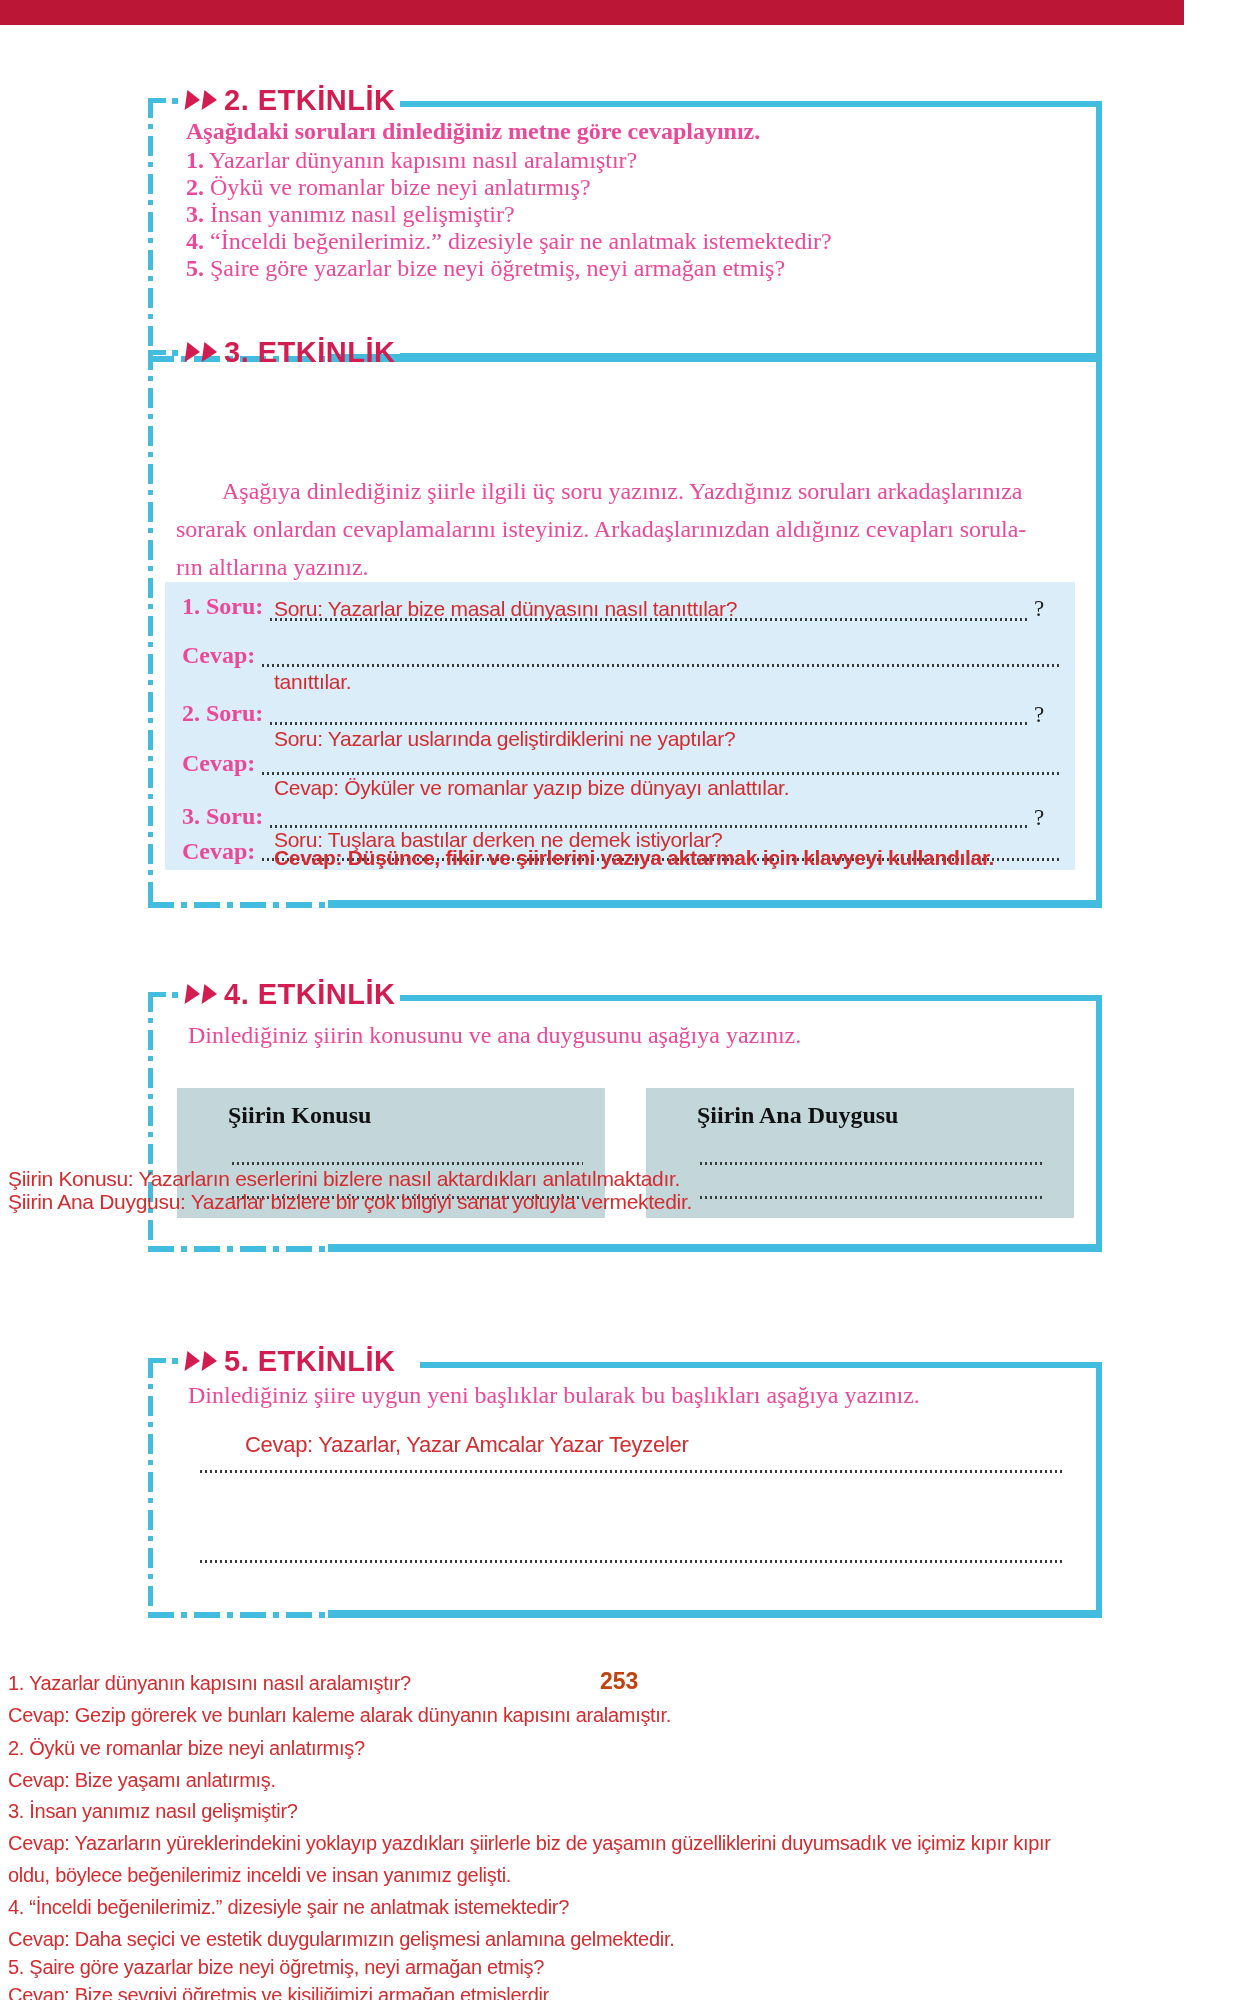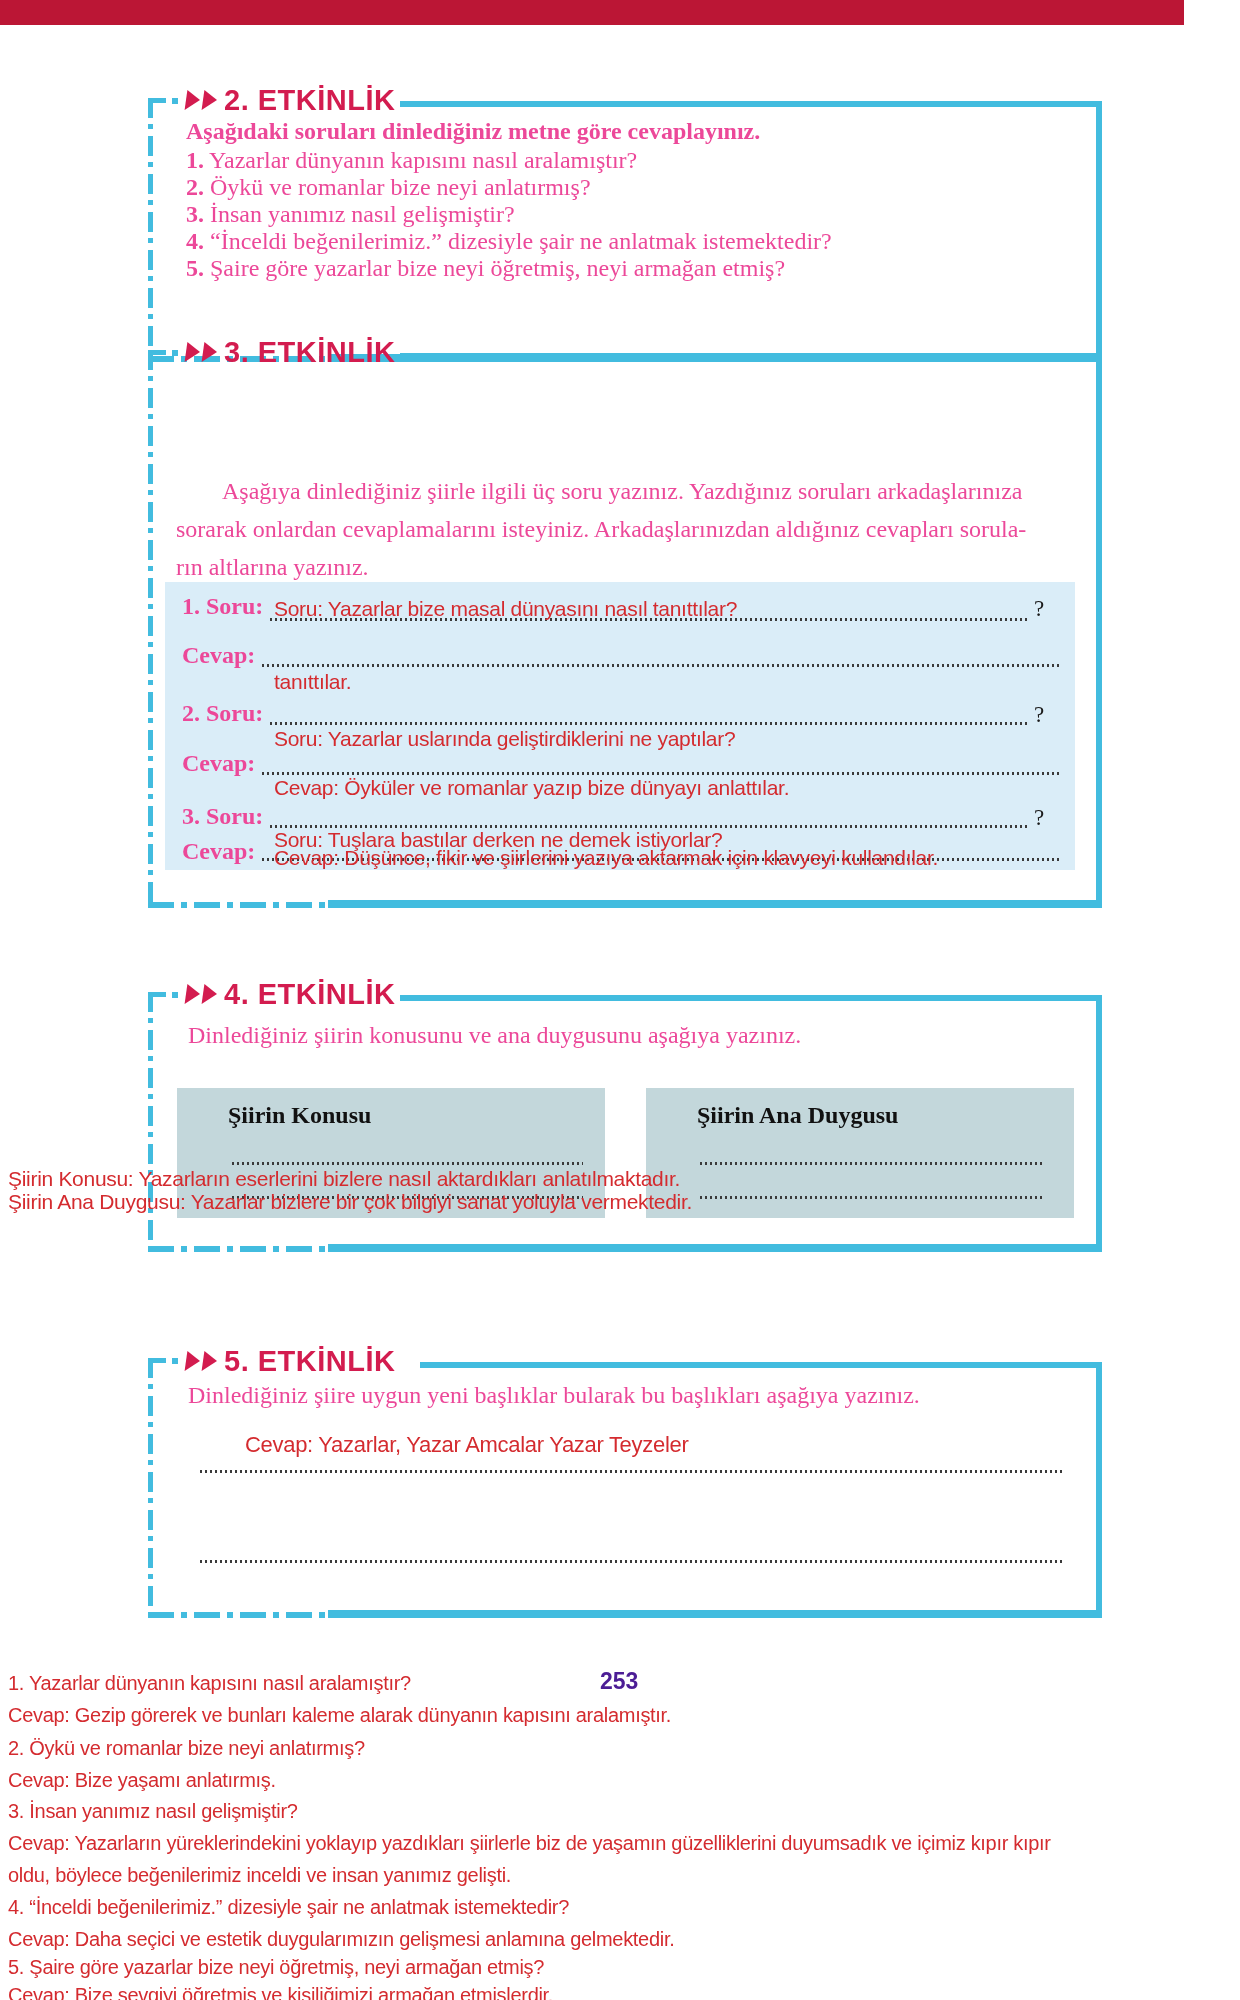--- a/index.html
+++ b/index.html
@@ -8,21 +8,21 @@
   .abs{position:absolute;}
   
   .serif{font-family:"Liberation Serif",serif;color:#ec4899;font-size:24px;white-space:nowrap;}
   .serif b{font-weight:bold;}
   .hand{font-family:"Liberation Sans",sans-serif;color:#d42b2f;font-size:21px;
         letter-spacing:-0.3px;white-space:nowrap;}
   .hand-sm{font-size:20px;}
   .heading{font-family:"Liberation Sans",sans-serif;font-weight:bold;font-size:29px;
            color:#d31c4f;letter-spacing:0.5px;white-space:nowrap;}
   .boxhead{font-weight:bold;font-size:24px;color:#111;font-family:"Liberation Serif",serif;white-space:nowrap;}
-  .pagenum{font-family:"Liberation Sans",sans-serif;font-weight:bold;font-size:23px;color:#4c1d95;}
+  .pagenum{font-family:"Liberation Sans",sans-serif;font-weight:bold;font-size:23px;color:#c2410c;}
   
   .dotline{height:3px;background:repeating-linear-gradient(90deg,#3a3a3a 0 2px,transparent 2px 5px);}
   .vdash{width:5px;background:repeating-linear-gradient(180deg,#42bcdf 0 20px,transparent 20px 26px,#42bcdf 26px 31px,transparent 31px 38px);}
   .vsolid{width:6px;background:#42bcdf;}
   .hsolid{height:6px;background:#42bcdf;}
   .hthick{height:8px;background:#42bcdf;}
   .hdash{height:6px;background:repeating-linear-gradient(90deg,#42bcdf 0 26px,transparent 26px 33px,#42bcdf 33px 39px,transparent 39px 46px);}
   .corner{width:18px;height:5px;background:#42bcdf;}
   .cdot{width:6px;height:6px;background:#42bcdf;}
   .chev{display:inline-block;width:0;height:0;border-left:14px solid #d31c4f;
@@ -95,21 +95,21 @@
   <div class="abs dotline" style="left:262px;top:772px;width:800px;"></div>
   <div class="abs hand" style="left:274px;top:776px;">Cevap: Öyküler ve romanlar yazıp bize dünyayı anlattılar.</div>
 
   <div class="abs serif" style="left:182px;top:803px;font-weight:bold;">3. Soru:</div>
   <div class="abs dotline" style="left:270px;top:825px;width:760px;"></div>
   <div class="abs qmark" style="left:1034px;top:805px;">?</div>
   <div class="abs hand" style="left:274px;top:828px;">Soru: Tuşlara bastılar derken ne demek istiyorlar?</div>
 
   <div class="abs serif" style="left:182px;top:838px;font-weight:bold;">Cevap:</div>
   <div class="abs dotline" style="left:262px;top:858px;width:800px;"></div>
-  <div class="abs hand" style="left:274px;top:846px;">Cevap: Düşünce, fikir ve şiirlerini yazıya aktarmak için klavyeyi kullandılar.</div>
+  <div class="abs hand" style="left:274px;top:846px;font-weight:bold;">Cevap: Düşünce, fikir ve şiirlerini yazıya aktarmak için klavyeyi kullandılar.</div>
 
   <div class="abs corner" style="left:148px;top:992px;"></div>
   <div class="abs cdot" style="left:172px;top:992px;"></div>
   <div class="abs vdash" style="left:148px;top:992px;height:260px;"></div>
   <div class="abs" style="left:186px;top:978px;">
     <span class="chev"></span><span class="chev"></span>
     <span class="heading">4. ETKİNLİK</span>
   </div>
   <div class="abs hsolid" style="left:400px;top:995px;width:700px;"></div>
   <div class="abs vsolid" style="left:1096px;top:995px;height:254px;"></div>

